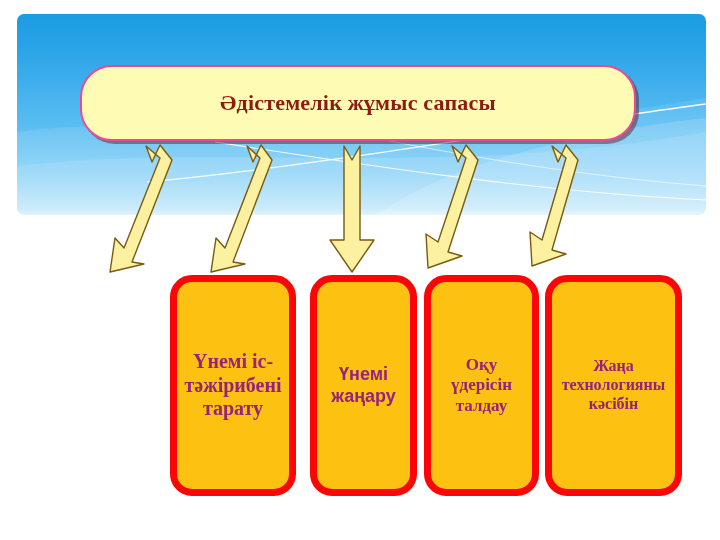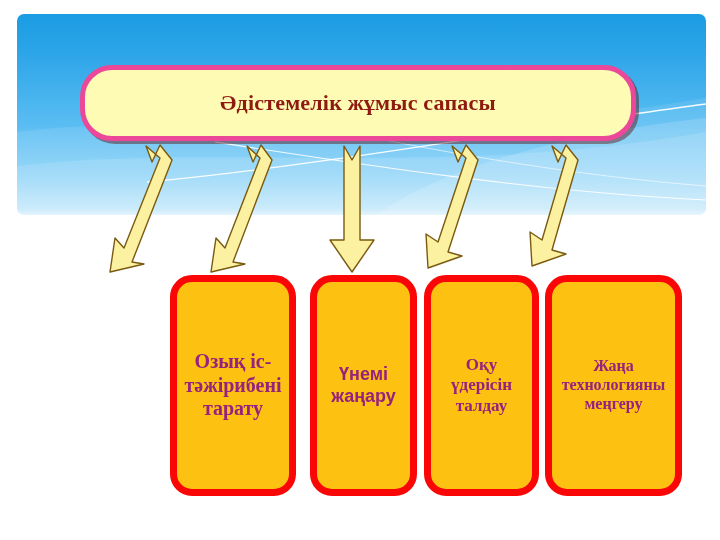--- a/index.html
+++ b/index.html
@@ -48,21 +48,21 @@
 
   
   #title-box {
     position: absolute;
     left: 80px;
     top: 65px;
     width: 556px;
     height: 76px;
     box-sizing: border-box;
     background: #fdfbb4;
-    border: 5px solid #ec4899;
+    border: 2px solid #ec4899;
     border-radius: 32px;
     display: flex;
     align-items: center;
     justify-content: center;
     box-shadow: 3px 3px 0 rgba(90,12,8,0.45);
   }
   #title-text {
     font-family: "Liberation Serif", serif;
     font-weight: bold;
     font-size: 22px;
@@ -150,25 +150,25 @@
 
       <path d="M452,146 L458,162 L466,145 L478,160 L448,252 L462,256 L428,268
                L426,234 L438,242 L466,158 Z"></path>
 
       <path d="M552,146 L558,162 L566,145 L578,160 L552,250 L566,254 L532,266
                L530,232 L542,240 L566,158 Z"></path>
     </g>
   </svg>
 
   <div id="card-2" class="card">
-    <div class="card-text">Озық іс-тәжірибені тарату</div>
+    <div class="card-text">Үнемі іс-тәжірибені тарату</div>
   </div>
   <div id="card-4" class="card">
     <div class="card-text">Оқу үдерісін талдау</div>
   </div>
   <div id="card-3" class="card">
     <div class="card-text">Үнемі жаңару</div>
   </div>
   <div id="card-5" class="card">
-    <div class="card-text">Жаңа технологияны меңгеру</div>
+    <div class="card-text">Жаңа технологияны кәсібін</div>
   </div>
 
 </div>
 
 </body></html>

